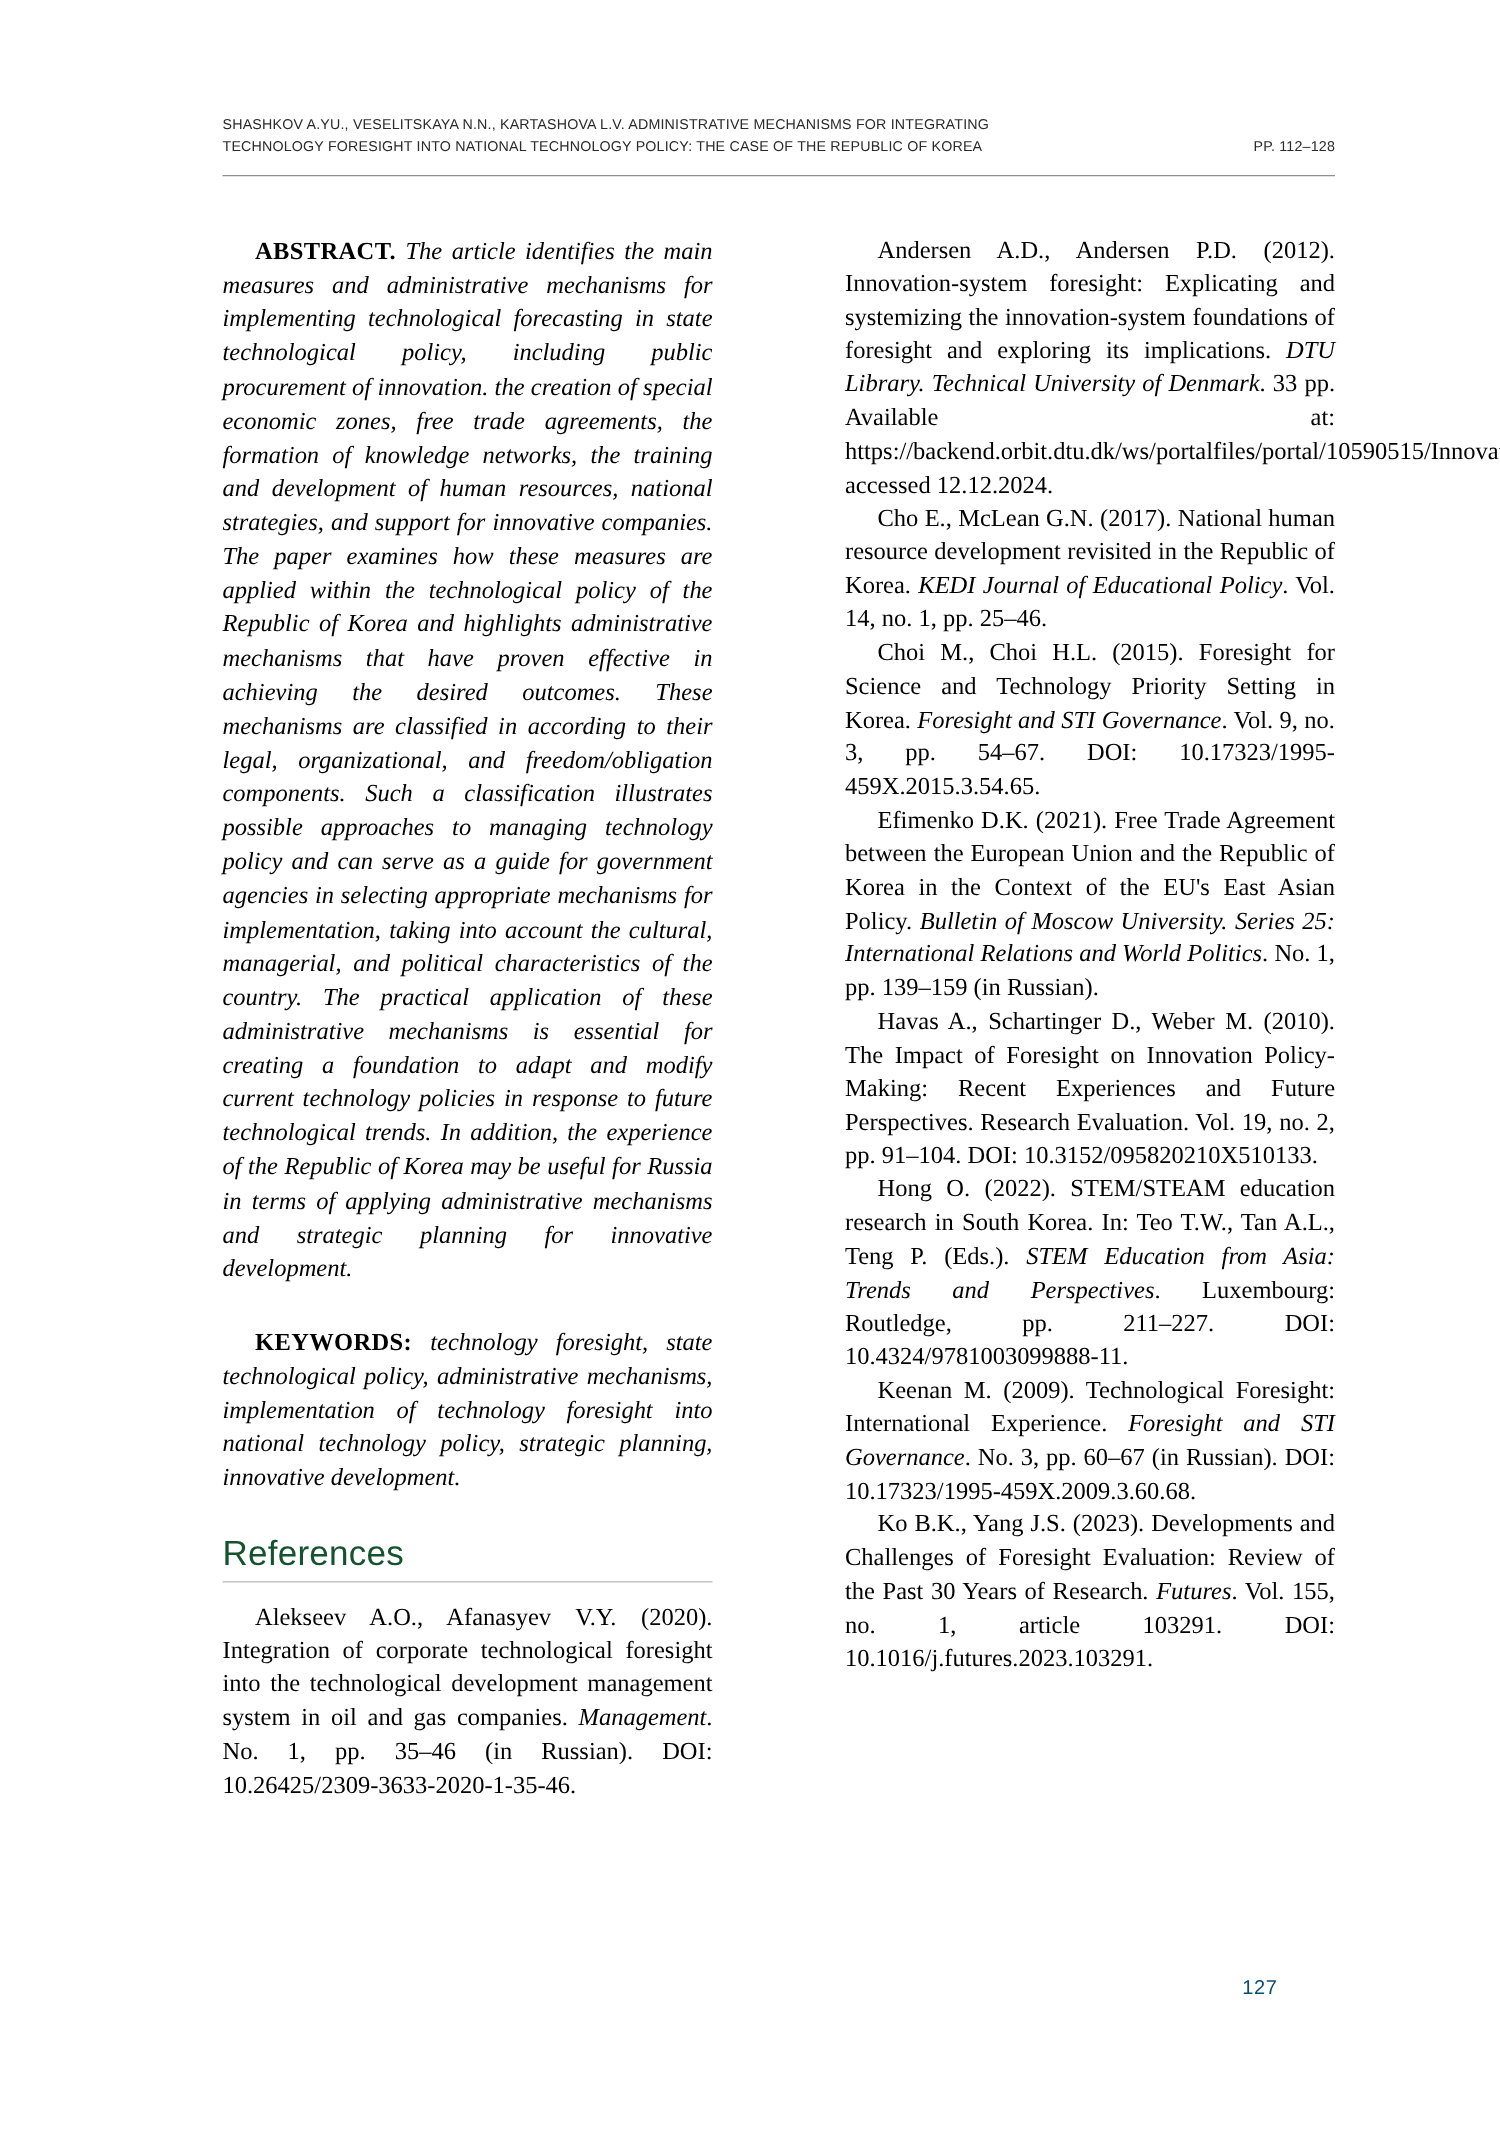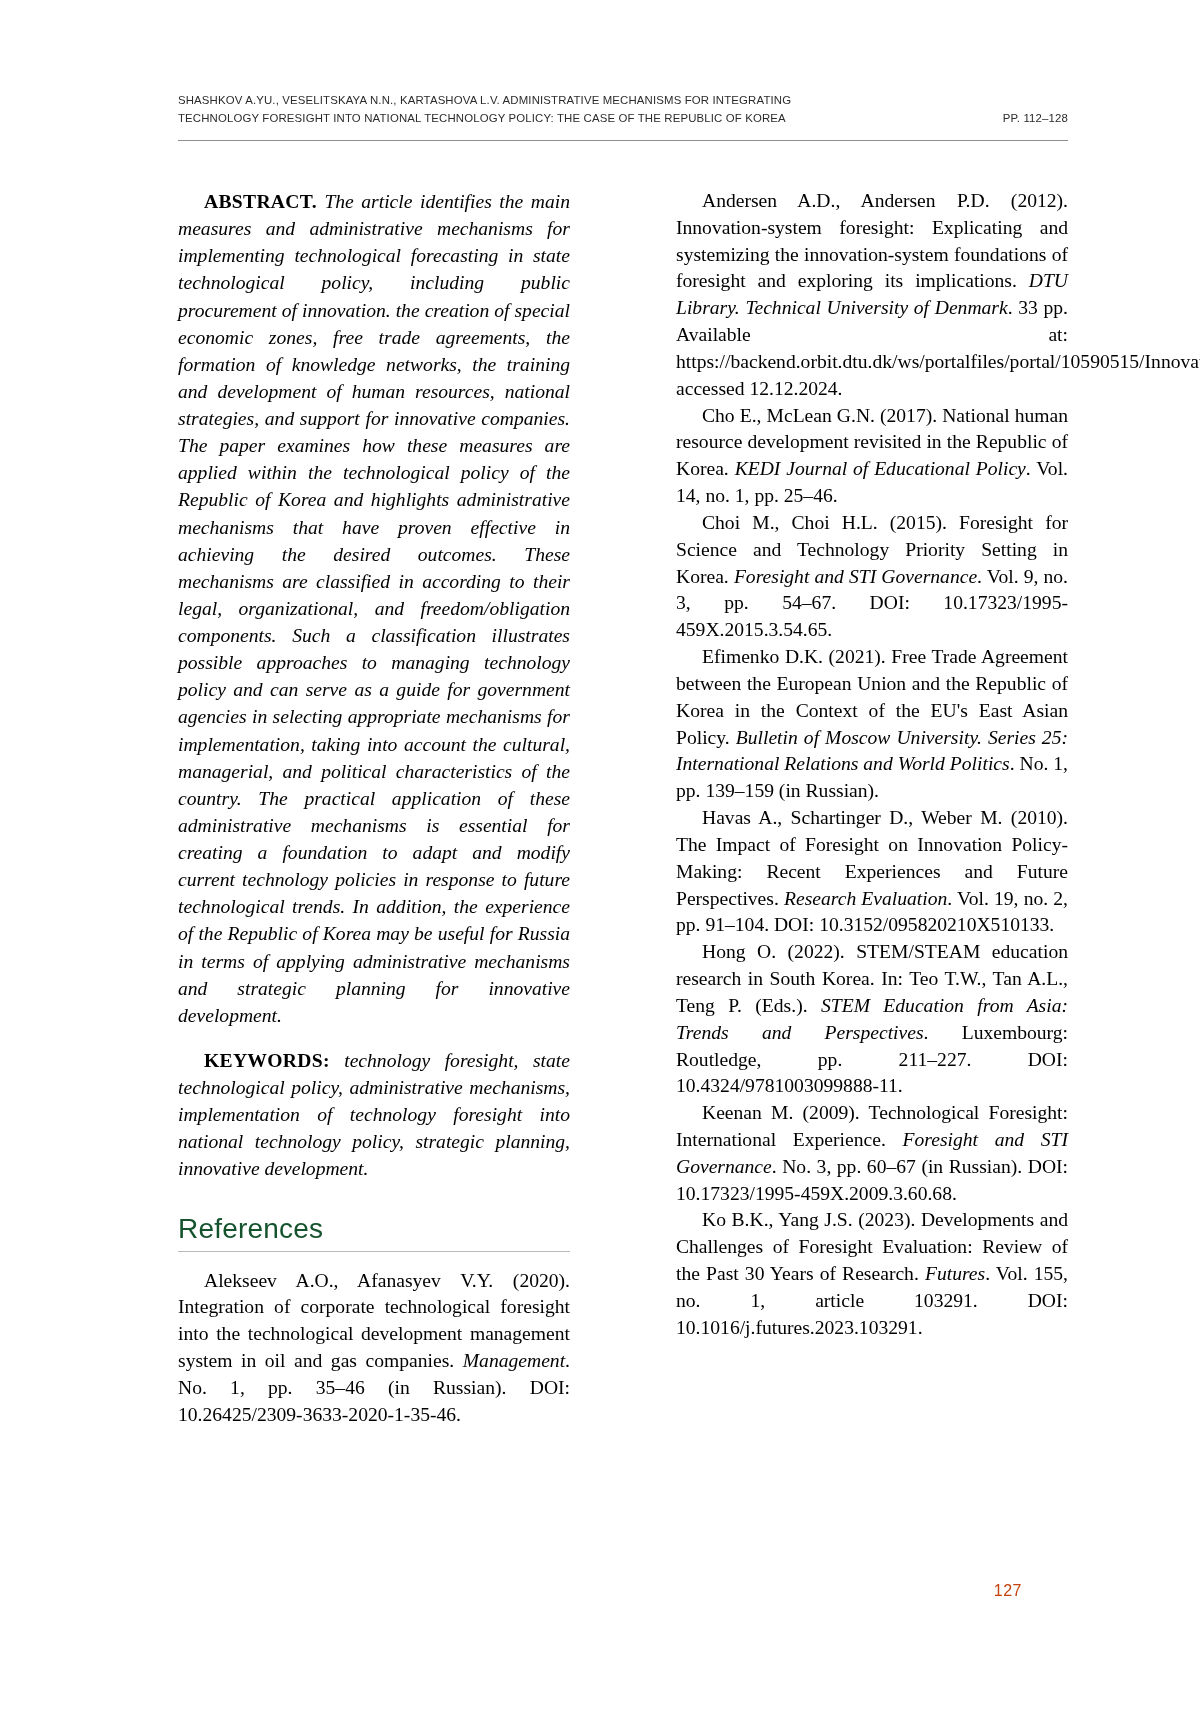--- a/index.html
+++ b/index.html
@@ -85,21 +85,21 @@
     line-height: 1.385;
     text-align: justify;
   }
   .abstract .lead, .keywords .lead {
     font-style: normal;
     font-weight: bold;
     font-variant: normal;
     letter-spacing: 0.3px;
   }
   .abstract { text-indent: 26px; }
-  .keywords { text-indent: 26px; margin-top: 18px; }
+  .keywords { text-indent: 26px; margin-top: 32px; }
 
   
   .ref-head {
     font-family: "Liberation Sans", sans-serif;
     font-size: 28px;
     color: #14532d;
     margin-top: 30px;
     letter-spacing: 0.2px;
   }
   .ref-rule {
@@ -121,21 +121,21 @@
   }
 
   .col-right .ref:first-child { text-indent: 26px; }
 
   .folio {
     position: absolute;
     right: 178px;
     top: 1582px;
     font-family: "Liberation Sans", sans-serif;
     font-size: 16px;
-    color: #c2410c;
+    color: #0c4a6e;
     letter-spacing: 0.5px;
     text-align: right;
   }
 </style>
 </head>
 <body>
 
 <div class="page">
 
   <div class="runhead">
@@ -167,21 +167,21 @@
           <p class="ref"><span>Alekseev A.O., Afanasyev V.Y. (2020). Integration of corporate technological foresight into the technological development management system in oil and gas companies. </span><span style="font-style: italic;">Management</span><span>. No. 1, pp. 35–46 (in Russian). DOI: 10.26425/2309-3633-2020-1-35-46.</span></p>
         </div>
     </div>
 
     <div class="col col-right">
       <div class="refs" id="refs-right" style="margin-top:0">
           <p class="ref"><span>Andersen A.D., Andersen P.D. (2012). Innovation-system foresight: Explicating and systemizing the innovation-system foundations of foresight and exploring its implications. </span><span style="font-style: italic;">DTU Library. Technical University of Denmark</span><span>. 33 pp. Available at: https://backend.orbit.dtu.dk/ws/portalfiles/portal/10590515/Innovation_system_foresight.pdf, accessed 12.12.2024.</span></p>
           <p class="ref"><span>Cho E., McLean G.N. (2017). National human resource development revisited in the Republic of Korea. </span><span style="font-style: italic;">KEDI Journal of Educational Policy</span><span>. Vol. 14, no. 1, pp. 25–46.</span></p>
           <p class="ref"><span>Choi M., Choi H.L. (2015). Foresight for Science and Technology Priority Setting in Korea. </span><span style="font-style: italic;">Foresight and STI Governance</span><span>. Vol. 9, no. 3, pp. 54–67. DOI: 10.17323/1995-459X.2015.3.54.65.</span></p>
           <p class="ref"><span>Efimenko D.K. (2021). Free Trade Agreement between the European Union and the Republic of Korea in the Context of the EU's East Asian Policy. </span><span style="font-style: italic;">Bulletin of Moscow University. Series 25: International Relations and World Politics</span><span>. No. 1, pp. 139–159 (in Russian).</span></p>
-          <p class="ref"><span>Havas A., Schartinger D., Weber M. (2010). The Impact of Foresight on Innovation Policy-Making: Recent Experiences and Future Perspectives. </span><span style="font-style: italic;">Research Evaluation</span><span>. Vol. 19, no. 2, pp. 91–104. DOI: 10.3152/095820210X510133.</span></p>
+          <p class="ref"><span>Havas A., Schartinger D., Weber M. (2010). The Impact of Foresight on Innovation Policy-Making: Recent Experiences and Future Perspectives. </span><span style="">Research Evaluation</span><span>. Vol. 19, no. 2, pp. 91–104. DOI: 10.3152/095820210X510133.</span></p>
           <p class="ref"><span>Hong O. (2022). STEM/STEAM education research in South Korea. In: Teo T.W., Tan A.L., Teng P. (Eds.). </span><span style="font-style: italic;">STEM Education from Asia: Trends and Perspectives</span><span>. Luxembourg: Routledge, pp. 211–227. DOI: 10.4324/9781003099888-11.</span></p>
           <p class="ref"><span>Keenan M. (2009). Technological Foresight: International Experience. </span><span style="font-style: italic;">Foresight and STI Governance</span><span>. No. 3, pp. 60–67 (in Russian). DOI: 10.17323/1995-459X.2009.3.60.68.</span></p>
           <p class="ref"><span>Ko B.K., Yang J.S. (2023). Developments and Challenges of Foresight Evaluation: Review of the Past 30 Years of Research. </span><span style="font-style: italic;">Futures</span><span>. Vol. 155, no. 1, article 103291. DOI: 10.1016/j.futures.2023.103291.</span></p>
         </div>
     </div>
 
   </div>
 
   <div class="folio">127</div>
 </div>

